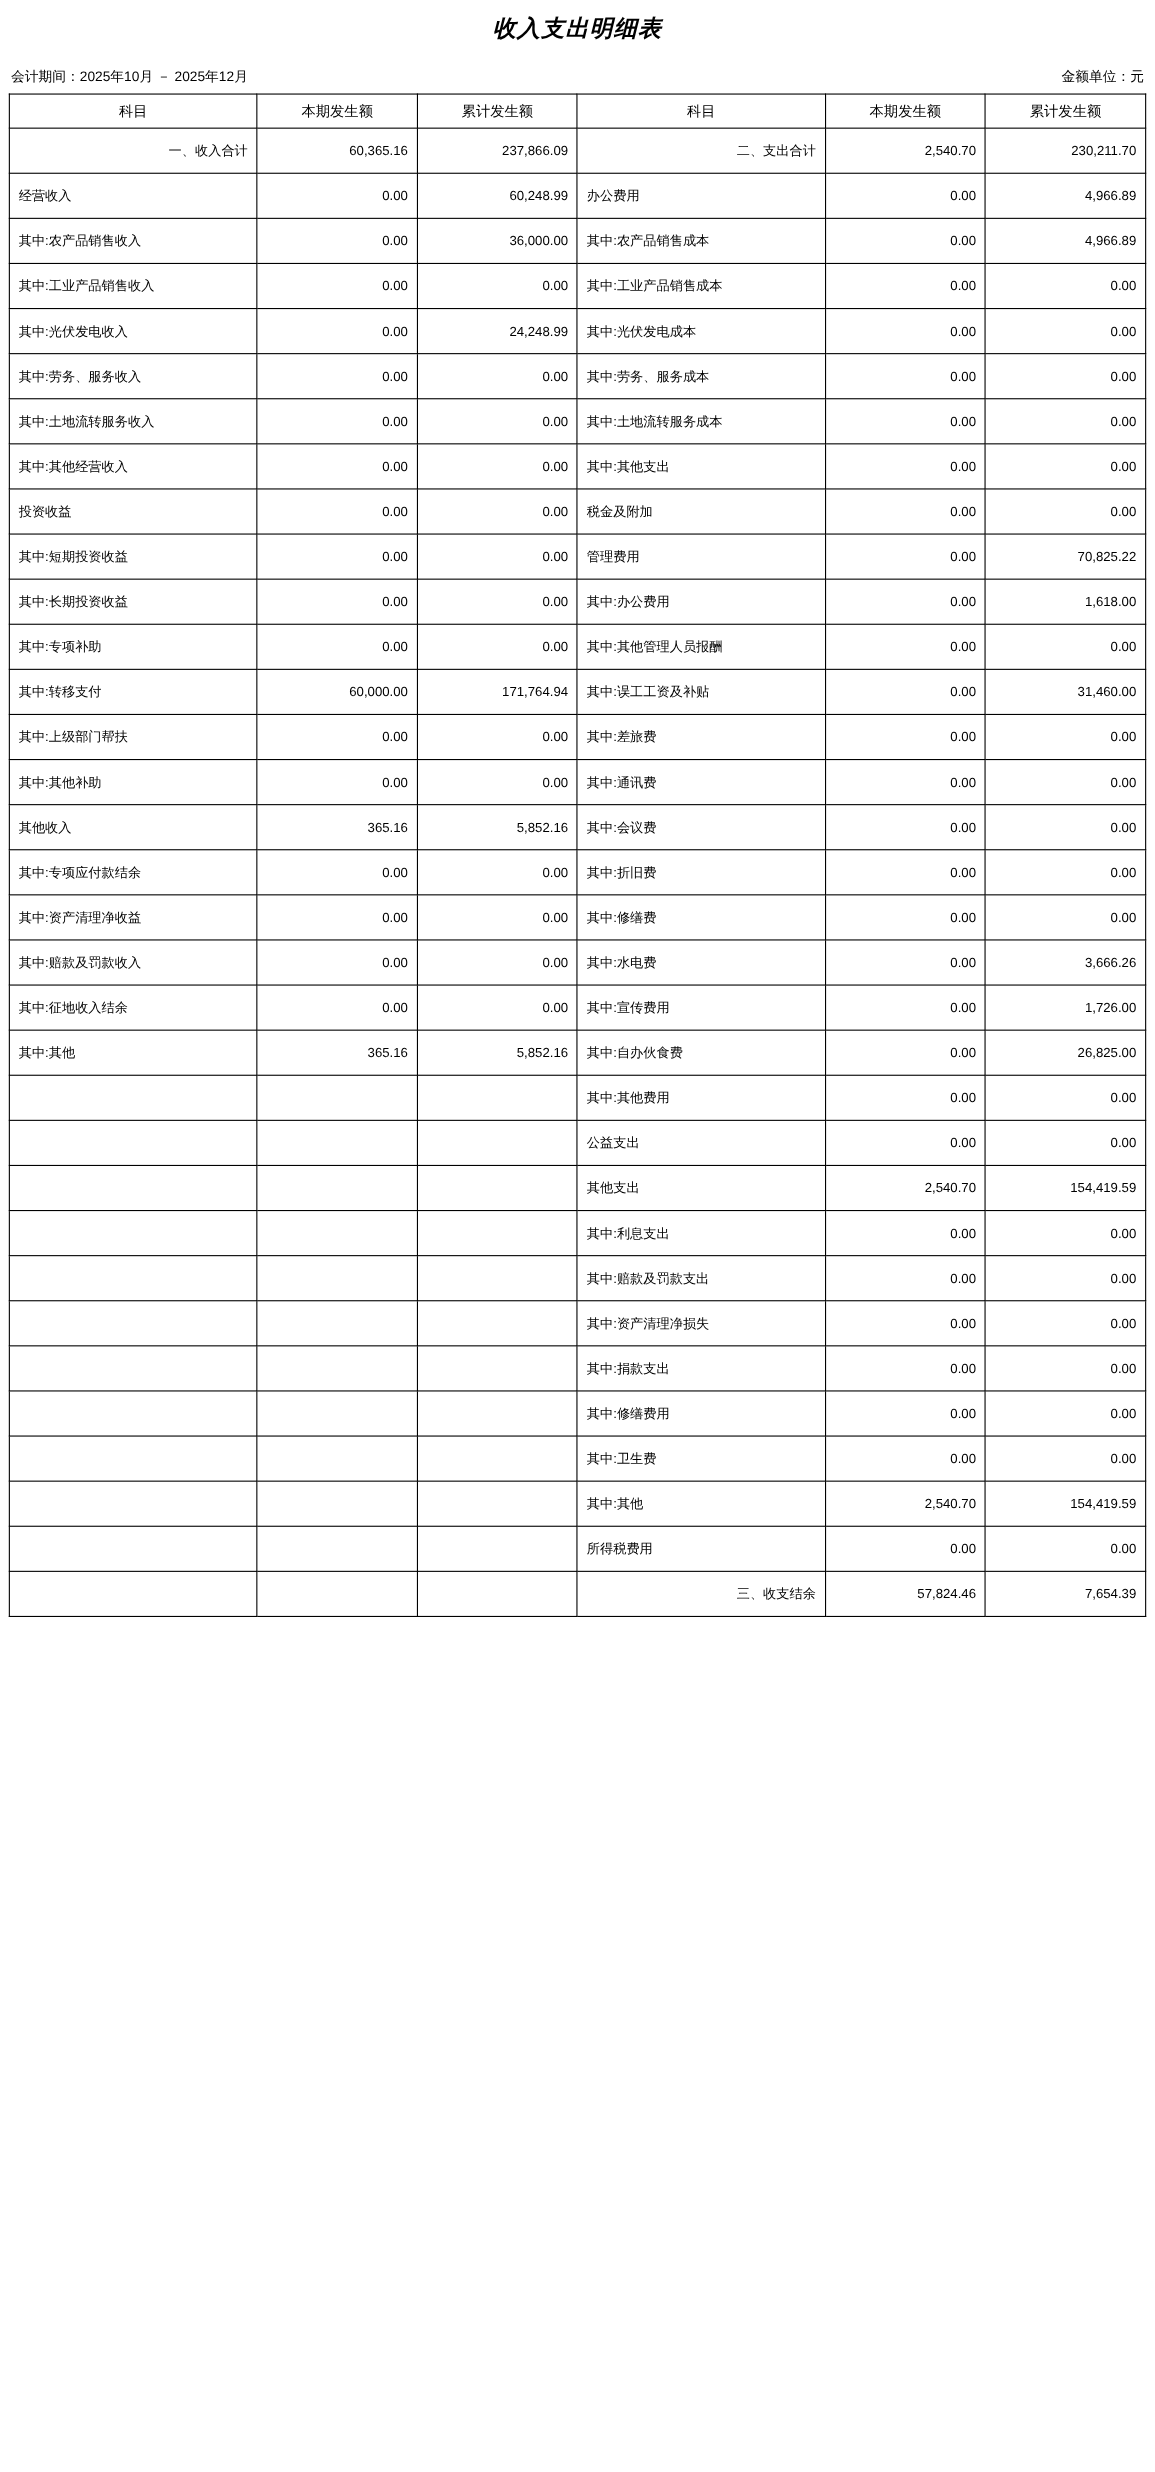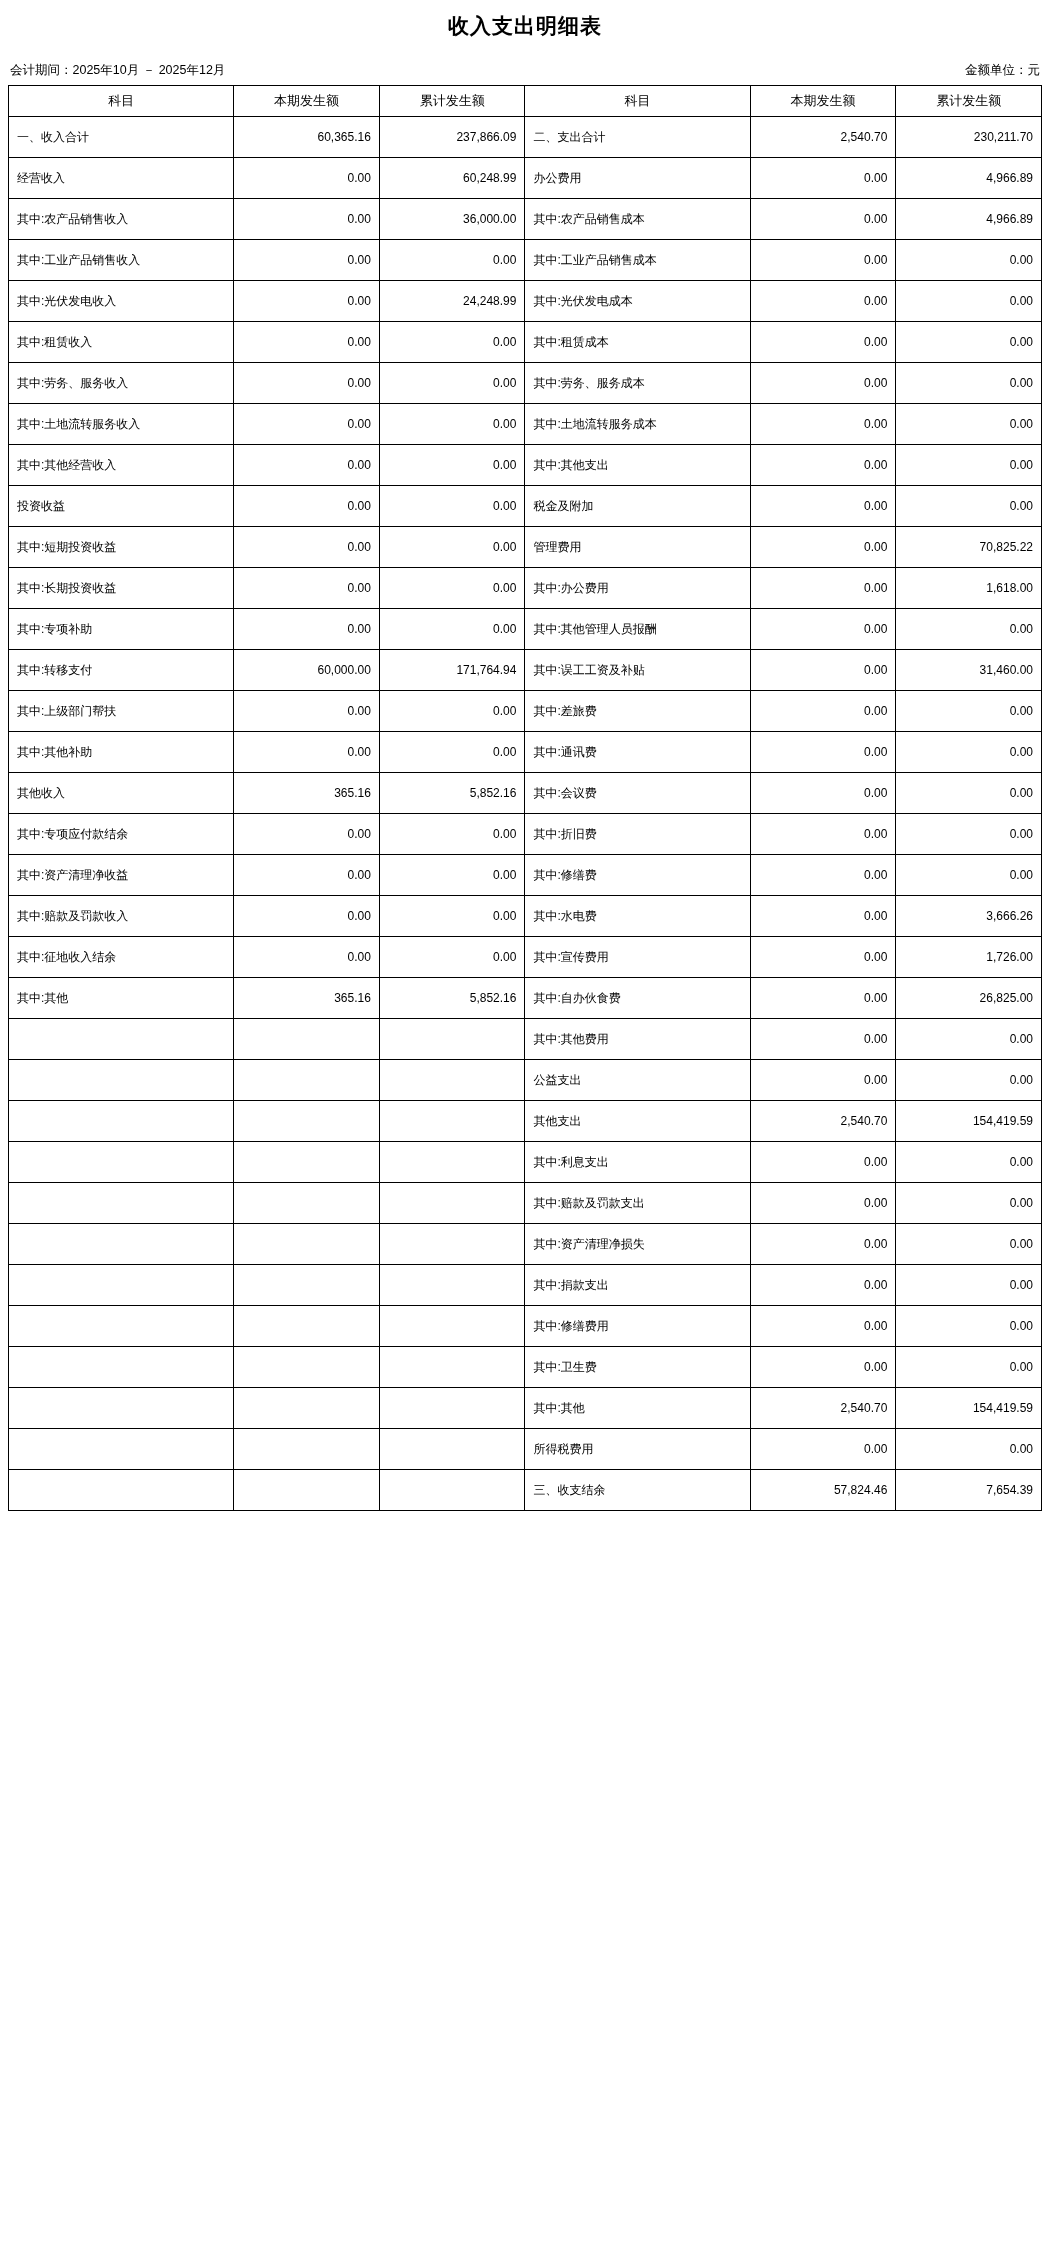--- a/index.html
+++ b/index.html
@@ -18,20 +18,21 @@
     padding: 0 8px;
   }
   .title {
     text-align: center;
     font-size: 21px;
     font-weight: bold;
     letter-spacing: 1px;
     padding-top: 12px;
     padding-bottom: 22px;
     font-family: "DejaVu Serif", serif;
+    font-style: italic;
   }
   .meta-row {
     display: flex;
     justify-content: space-between;
     align-items: flex-end;
     font-size: 12.5px;
     padding: 0 2px 6px 2px;
   }
   table.main {
     width: 100%;
@@ -54,20 +55,21 @@
     font-size: 13px;
   }
   td.subject {
     text-align: left;
   }
   td.amount {
     text-align: right;
   }
   td.lvl0 {
     padding-left: 6px;
+    text-align: right;
   }
   td.lvl1 {
     padding-left: 22px;
   }
   td.lvl2 {
     padding-left: 38px;
     margin-left: 36px;
   }
   col.c-subject { width: 198px; }
   col.c-amt { width: 128px; }
@@ -138,28 +140,20 @@
         </tr>
         <tr>
           <td class="subject lvl2">其中:光伏发电收入</td>
           <td class="amount">0.00</td>
           <td class="amount">24,248.99</td>
           <td class="subject lvl2">其中:光伏发电成本</td>
           <td class="amount">0.00</td>
           <td class="amount">0.00</td>
         </tr>
         <tr>
-          <td class="subject lvl2">其中:租赁收入</td>
-          <td class="amount">0.00</td>
-          <td class="amount">0.00</td>
-          <td class="subject lvl2">其中:租赁成本</td>
-          <td class="amount">0.00</td>
-          <td class="amount">0.00</td>
-        </tr>
-        <tr>
           <td class="subject lvl2">其中:劳务、服务收入</td>
           <td class="amount">0.00</td>
           <td class="amount">0.00</td>
           <td class="subject lvl2">其中:劳务、服务成本</td>
           <td class="amount">0.00</td>
           <td class="amount">0.00</td>
         </tr>
         <tr>
           <td class="subject lvl2">其中:土地流转服务收入</td>
           <td class="amount">0.00</td>

